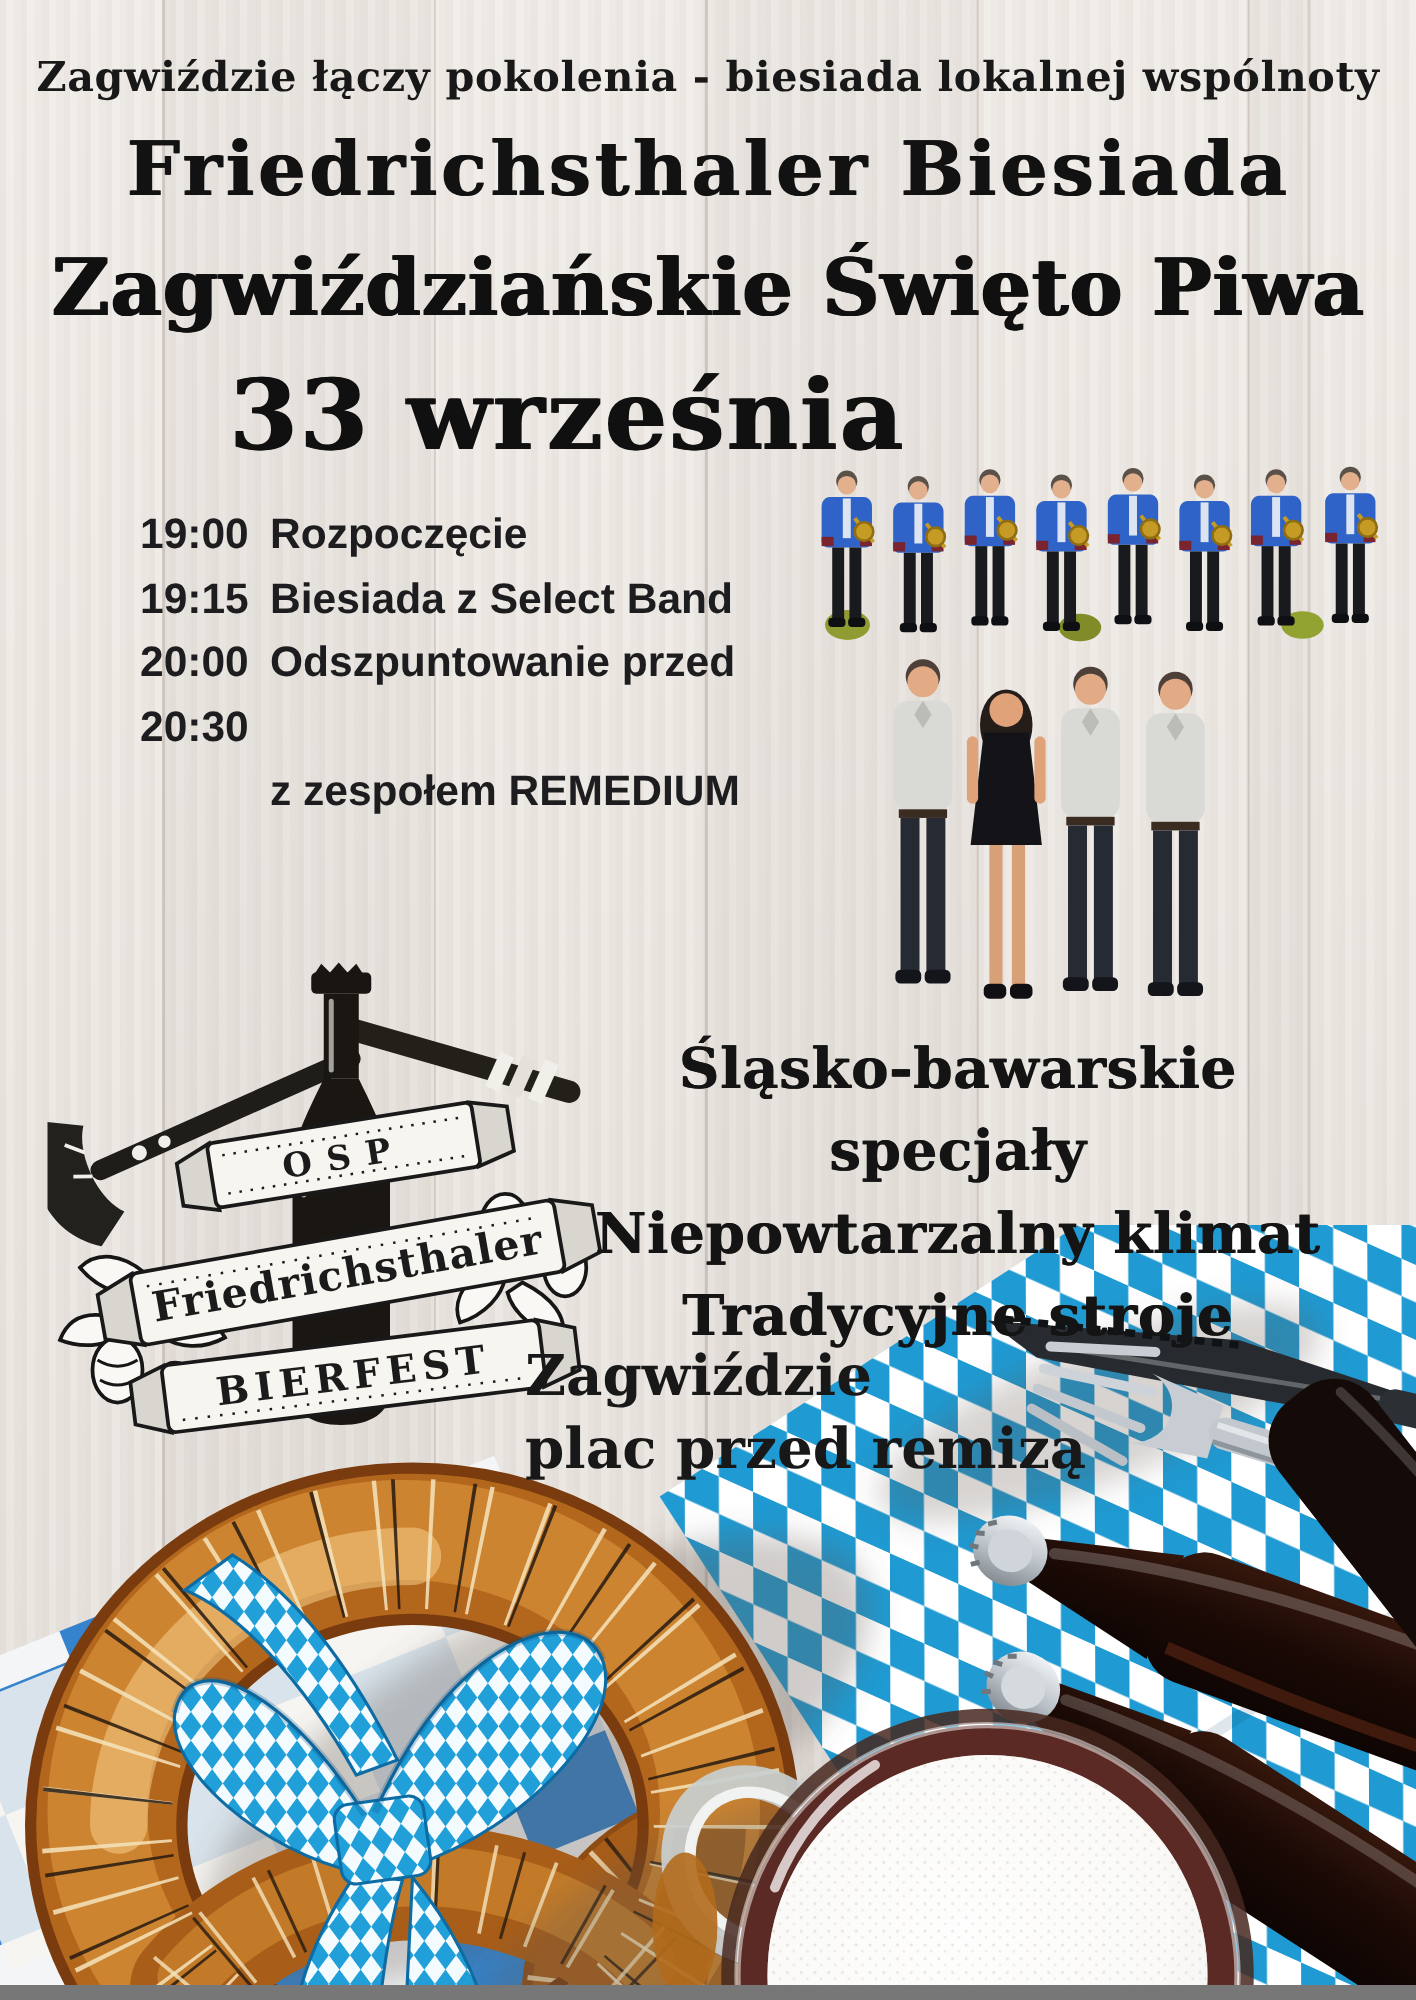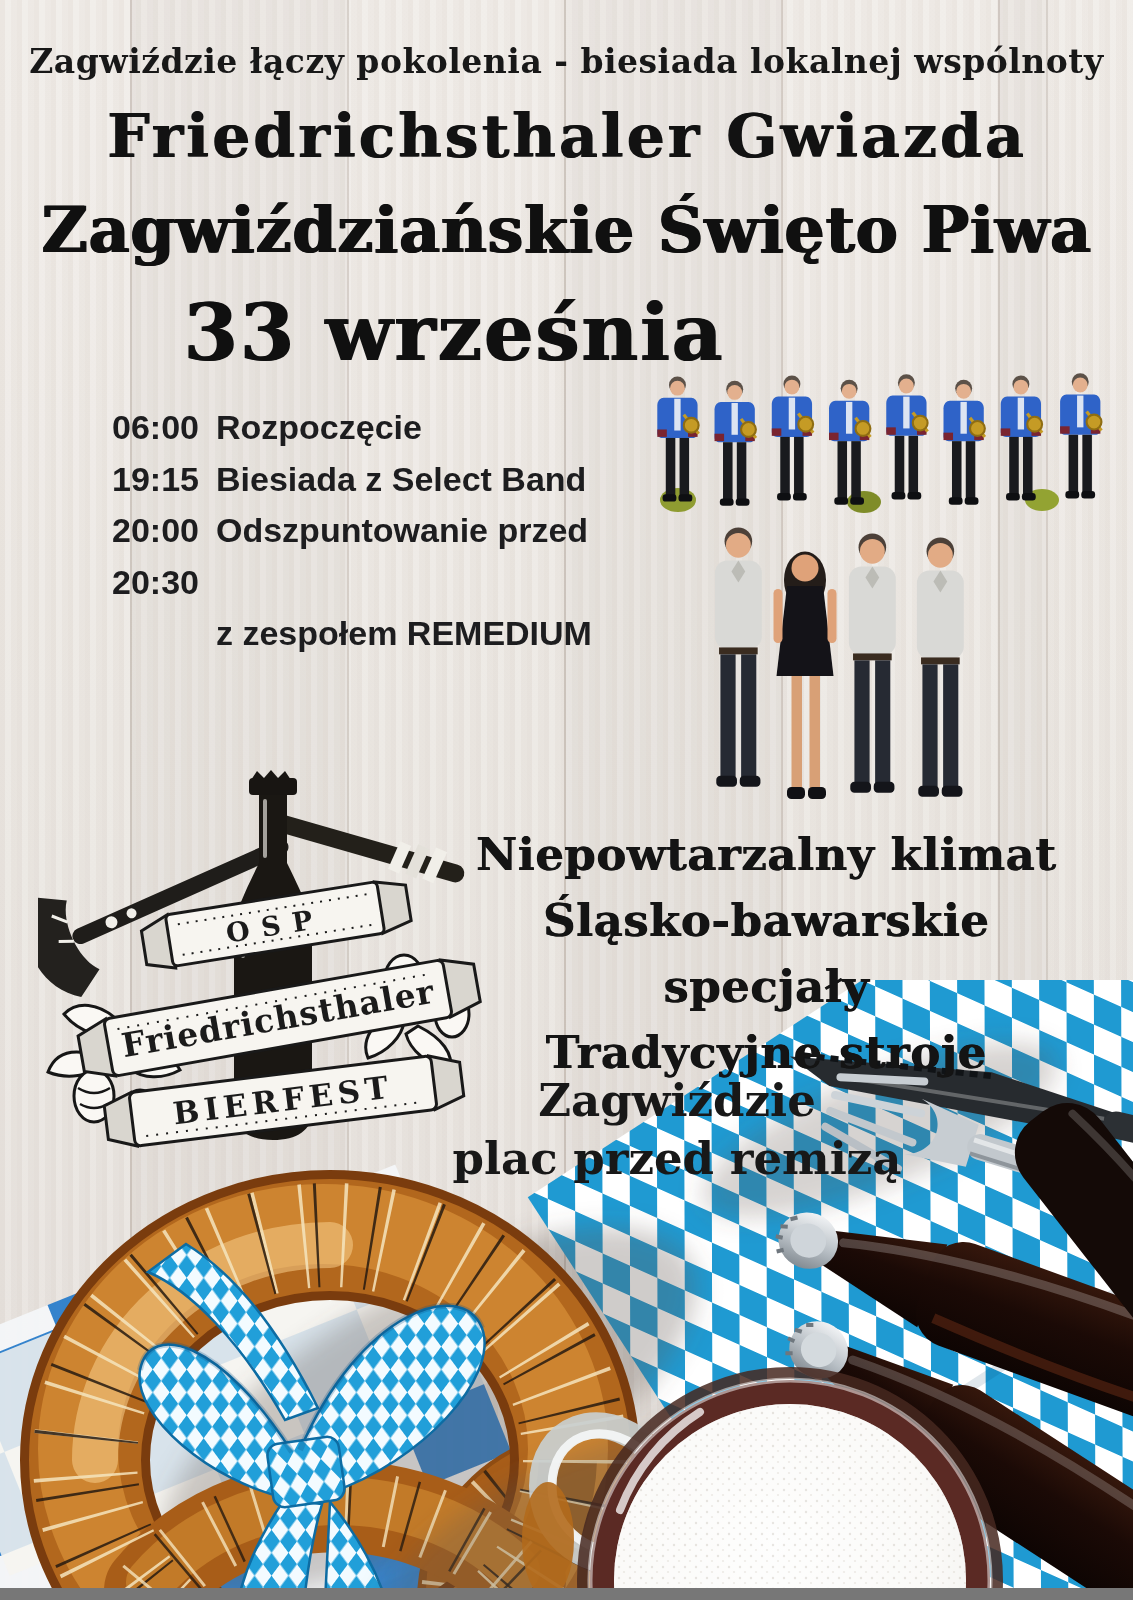--- a/index.html
+++ b/index.html
@@ -46,43 +46,43 @@
     top:704px;left:195px;width:450px;text-align:center;z-index:5;
     font:700 46px/1.2 "DejaVu Serif",serif;letter-spacing:1px;color:#101010;
     text-shadow:1.2px 0 0 #101010;
   }
   .features{
     top:822px;left:440px;width:652px;text-align:center;z-index:5;
     font:700 45px/66px "DejaVu Serif",serif;letter-spacing:.5px;color:#141414;
     text-shadow:.7px 0 0 #141414;
   }
   .location{
-    top:1072px;left:420px;width:452px;text-align:center;z-index:6;
-    font:700 45px/58px "DejaVu Serif",serif;color:#181818;margin-left:31px;
+    top:1072px;left:420px;width:452px;text-align:left;z-index:6;
+    font:700 45px/58px "DejaVu Serif",serif;color:#181818;
   }
   .collage{left:0;top:980px;width:1133px;height:620px;z-index:1;}
   .band1{left:652px;top:368px;width:460px;height:155px;z-index:2;}
   .band2{left:690px;top:512px;width:305px;height:292px;z-index:2;}
   .logo{left:38px;top:756px;width:452px;height:414px;z-index:3;}
   svg{display:block;}
   .logo-text{font-family:"DejaVu Serif",serif;fill:#1b1b1b;}
 </style>
 </head>
 <body>
 
 <div class="poster">
 
   <div class="abs tagline">Zagwiździe łączy pokolenia - biesiada lokalnej wspólnoty</div>
-  <div class="abs title-de">Friedrichsthaler Gwiazda</div>
+  <div class="abs title-de">Friedrichsthaler Biesiada</div>
   <div class="abs title-pl">Zagwiździańskie Święto Piwa</div>
   <div class="abs date">33 września</div>
 
   <div class="abs schedule">
     <div class="row">
-      <span class="time">06:00</span>
+      <span class="time">19:00</span>
       <span class="event">Rozpoczęcie</span>
     </div>
     <div class="row">
       <span class="time">19:15</span>
       <span class="event">Biesiada z Select Band</span>
     </div>
     <div class="row">
       <span class="time">20:00</span>
       <span class="event">Odszpuntowanie przed</span>
     </div>
@@ -90,22 +90,22 @@
       <span class="time">20:30</span>
     </div>
     <div class="row">
       <span class="time"></span>
       <span class="event">z zespołem REMEDIUM</span>
     </div>
   </div>
 
 
   <div class="abs features">
+    <div>Śląsko-bawarskie specjały</div>
     <div>Niepowtarzalny klimat</div>
-    <div>Śląsko-bawarskie specjały</div>
     <div>Tradycyjne stroje</div>
   </div>
 
   <div class="abs location">
     <div>Zagwiździe</div>
     <div>plac przed remizą</div>
   </div>
 
   <svg class="abs band1" viewBox="0 0 460 155">
     <defs>

